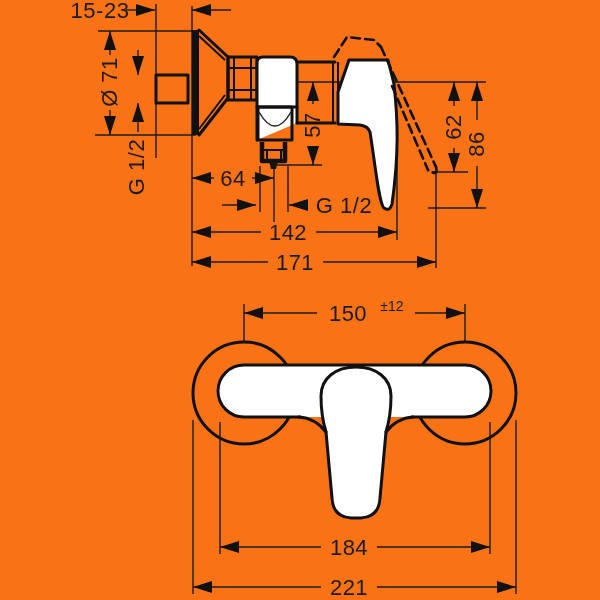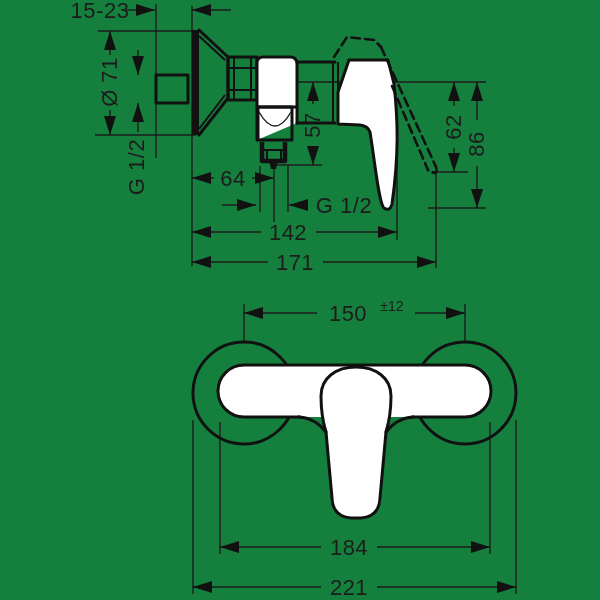--- a/index.html
+++ b/index.html
@@ -1,16 +1,16 @@
 <!DOCTYPE html>
 <html><head>
 <meta charset="utf-8">
 <style>
   html,body{margin:0;padding:0;background:#ffffff;}
-  .stage{position:relative;width:600px;height:600px;background:#15803d;overflow:hidden;
+  .stage{position:relative;width:600px;height:600px;background:#f97316;overflow:hidden;
          font-family:"Liberation Sans", sans-serif;}
   svg{display:block;}
   text{font-family:"Liberation Sans", sans-serif;font-size:22px;fill:#1c1c1c;letter-spacing:.5px;}
   text.small{font-size:14px;letter-spacing:0;}
   .dim{stroke:#1c1c1c;stroke-width:1.4;fill:none;}
   .thick{stroke:#111;stroke-width:3;fill:none;stroke-linejoin:round;stroke-linecap:round;}
   .thick2{stroke:#111;stroke-width:2;fill:none;}
   .heavy{stroke:#111;stroke-width:4.5;fill:none;stroke-linejoin:round;}
   .dash{stroke:#111;stroke-width:2.6;fill:none;stroke-dasharray:9 5;stroke-linecap:round;}
   .whitefill{fill:#ffffff;}

